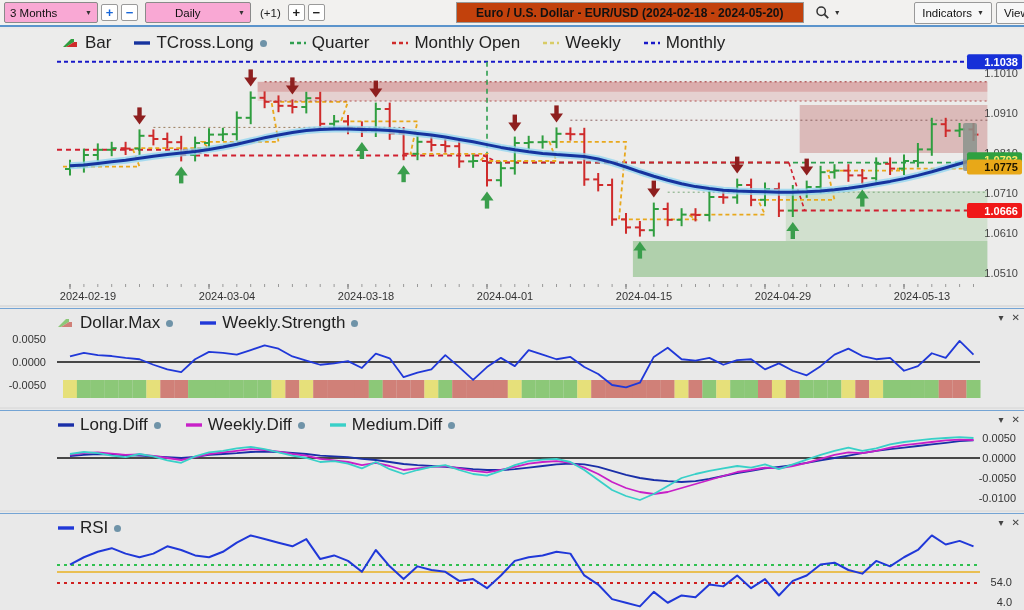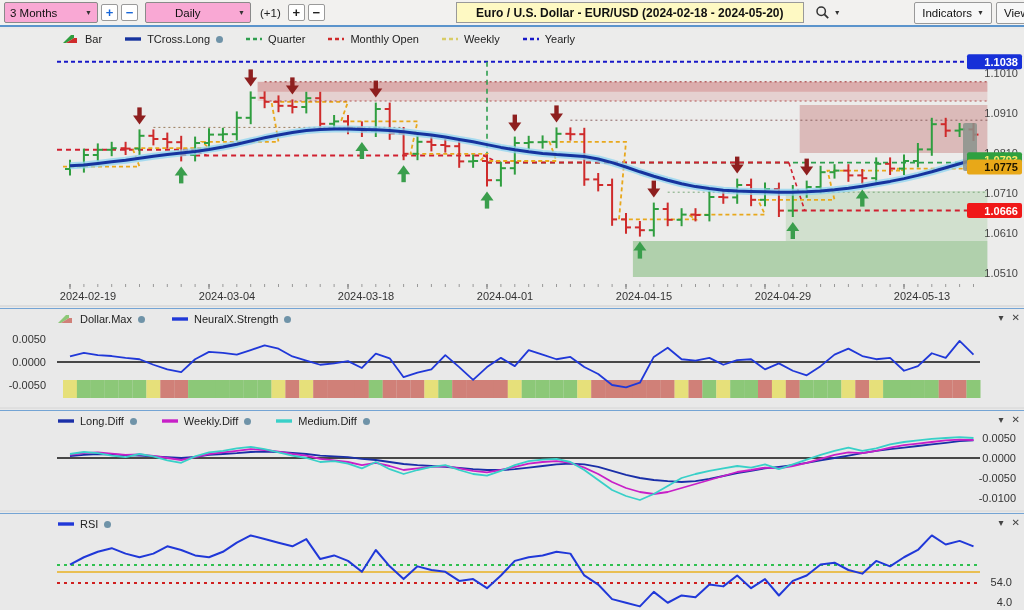--- a/index.html
+++ b/index.html
@@ -12,32 +12,32 @@
   .select{height:19px;background:#f9a8d4;border:1px solid #8a8a8a;border-radius:2px;
     display:flex;align-items:center;justify-content:space-between;font-size:11.5px;
     color:#111;padding:0 5px;cursor:default;}
   .select .caret{font-size:7px;color:#333;margin-left:6px;}
   .w-range{width:82px;} .w-period{width:70px;padding-left:29px;}
   .tbtn{width:17px;height:17px;background:#fff;border:1px solid #9a9a9a;border-radius:2px;
     font-size:13px;font-weight:bold;display:flex;align-items:center;justify-content:center;
     line-height:1;padding:0;}
   .tbtn.blue{color:#1766d8;} .tbtn.dark{color:#222;}
   .offset{font-size:11.5px;color:#222;margin:0 4px 0 6px;}
-  .titlebox{margin-left:128px;width:346px;height:19px;background:#fef9c3;border:1px solid #999;
+  .titlebox{margin-left:128px;width:346px;height:19px;background:#c2410c;border:1px solid #999;
     display:flex;align-items:center;justify-content:center;font-size:12px;font-weight:bold;
     color:#111;white-space:nowrap;overflow:hidden;}
   .magwrap{display:flex;align-items:center;gap:4px;margin-left:8px;}
   .toolbtn{height:20px;border:1px solid #999;background:#f7f7f7;border-radius:2px;
     font-size:11.5px;color:#111;display:flex;align-items:center;padding:0 7px;gap:5px;white-space:nowrap;}
   .toolbtn .caret{font-size:7px;color:#333;}
   .rightgroup{margin-left:auto;display:flex;gap:4px;padding-right:2px;}
 
   
   #chart-svg{position:absolute;top:0;left:0;z-index:5;}
-  .legend{position:absolute;display:flex;align-items:center;font-size:11px;color:#222;z-index:10;gap:24px;text-align:center;}
+  .legend{position:absolute;display:flex;align-items:center;font-size:17px;color:#222;z-index:10;gap:24px;text-align:center;}
   .legend .item{display:flex;align-items:center;gap:5px;cursor:default;}
   .info-dot{width:7px;height:7px;border-radius:50%;background:#6f93a8;display:inline-block;margin-left:1px;}
   .panel-ctrl{position:absolute;right:4px;color:#444;font-size:10px;display:flex;gap:8px;z-index:10;line-height:1;}
   .panel-ctrl span{cursor:default;}
   .panel-border{position:absolute;left:0;width:1024px;height:1px;background:#74a4d4;z-index:8;}
 </style>
 </head>
 <body>
 
 <div class="app">
@@ -519,37 +519,37 @@
       <div class="item">
         <svg width="18" height="10">
           <line x1="1" x2="17" y1="5" y2="5" stroke="#d8cc66" stroke-width="2.4" stroke-dasharray="4 3"></line>
         </svg>
         <span>Weekly</span>
       </div>
       <div class="item">
         <svg width="18" height="10">
           <line x1="1" x2="17" y1="5" y2="5" stroke="#1818c8" stroke-width="2.4" stroke-dasharray="4 3"></line>
         </svg>
-        <span>Yearly</span>
+        <span>Monthly</span>
       </div>
     </div>
   <div class="legend" id="legend-neural" style="top:313px;left:57px;gap:26px;">
       <div class="item">
         <svg width="18" height="10">
           <path d="M1,9 L9,1 L12,1 L12,4 L4,9 Z" fill="#8cc878"></path>
           <path d="M4,9 L12,4 L15,4 L15,9 Z" fill="#d08078"></path>
         </svg>
         <span>Dollar.Max</span>
         <span class="info-dot"></span>
       </div>
       <div class="item">
         <svg width="18" height="10">
           <line x1="1" x2="17" y1="5" y2="5" stroke="#2038d8" stroke-width="3.4"></line>
         </svg>
-        <span>NeuralX.Strength</span>
+        <span>Weekly.Strength</span>
         <span class="info-dot"></span>
       </div>
     </div>
   <div class="legend" id="legend-diff" style="top:415px;left:57px;">
       <div class="item">
         <svg width="18" height="10">
           <line x1="1" x2="17" y1="5" y2="5" stroke="#1a2fa8" stroke-width="3.4"></line>
         </svg>
         <span>Long.Diff</span>
         <span class="info-dot"></span>

